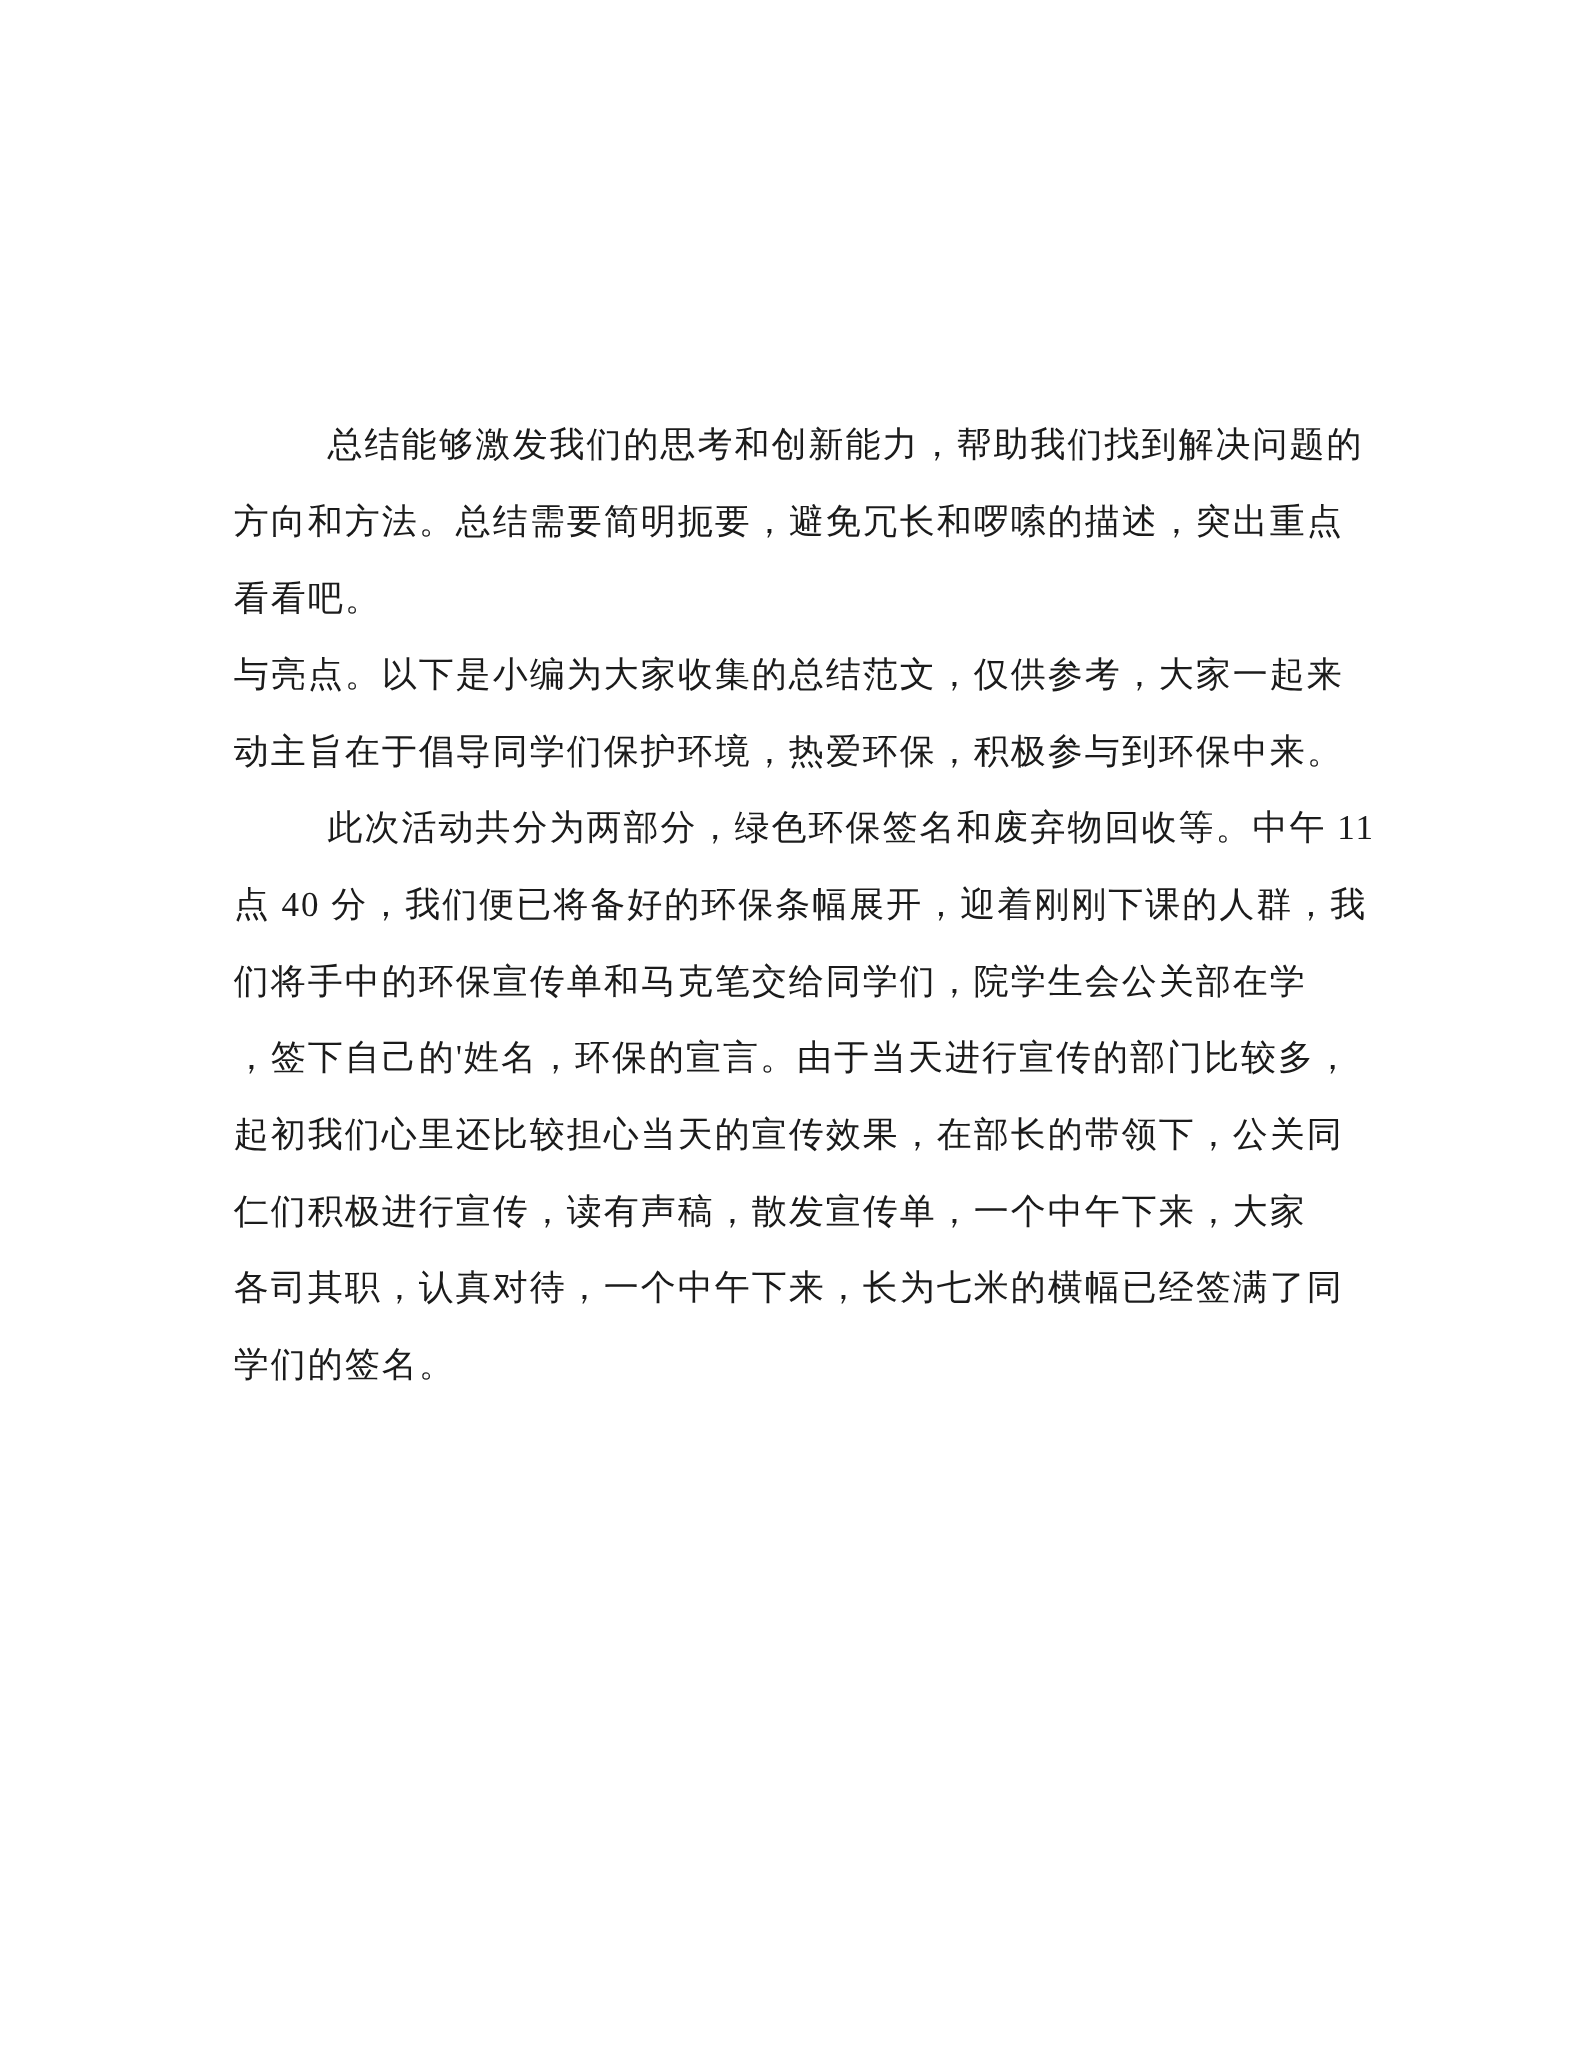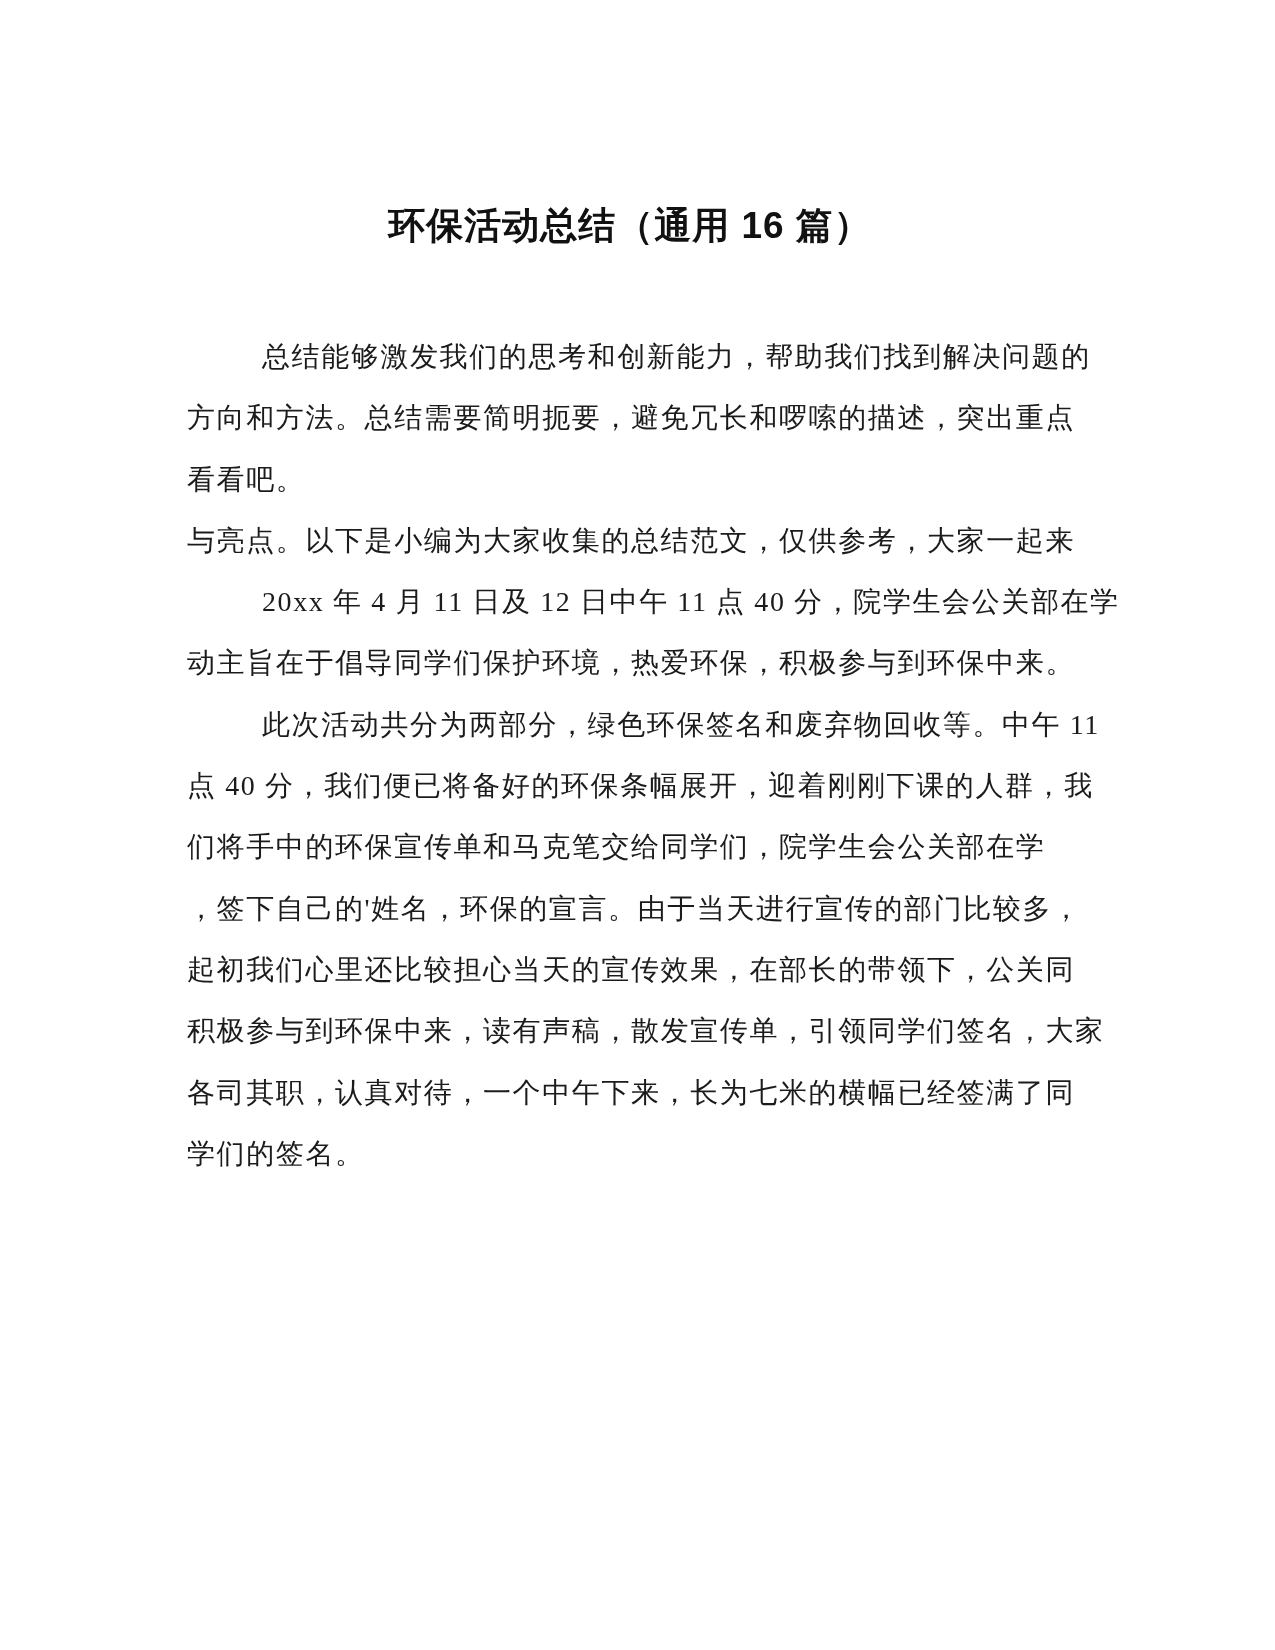--- a/index.html
+++ b/index.html
@@ -51,36 +51,34 @@
   }
   .line.first {
     padding-left: 75px;
     text-align: center;
   }
 </style>
 </head>
 <body>
 
 <div class="page">
-  <div class="doc-title">环保活动总结（通用 16 篇）</div>
   <div class="doc-body">
       <div class="para">
         <div class="line first">总结能够激发我们的思考和创新能力，帮助我们找到解决问题的</div>
         <div class="line">方向和方法。总结需要简明扼要，避免冗长和啰嗦的描述，突出重点</div>
         <div class="line">看看吧。</div>
         <div class="line">与亮点。以下是小编为大家收集的总结范文，仅供参考，大家一起来</div>
       </div>
       <div class="para">
-        <div class="line first">20xx 年 4 月 11 日及 12 日中午 11 点 40 分，院学生会公关部在学</div>
         <div class="line">动主旨在于倡导同学们保护环境，热爱环保，积极参与到环保中来。</div>
       </div>
       <div class="para">
         <div class="line first">此次活动共分为两部分，绿色环保签名和废弃物回收等。中午 11</div>
         <div class="line">点 40 分，我们便已将备好的环保条幅展开，迎着刚刚下课的人群，我</div>
         <div class="line">们将手中的环保宣传单和马克笔交给同学们，院学生会公关部在学</div>
         <div class="line">，签下自己的'姓名，环保的宣言。由于当天进行宣传的部门比较多，</div>
         <div class="line">起初我们心里还比较担心当天的宣传效果，在部长的带领下，公关同</div>
-        <div class="line">积极参与到环保中来，读有声稿，散发宣传单，引领同学们签名，大家</div>
+        <div class="line">仁们积极进行宣传，读有声稿，散发宣传单，一个中午下来，大家</div>
         <div class="line">各司其职，认真对待，一个中午下来，长为七米的横幅已经签满了同</div>
         <div class="line">学们的签名。</div>
       </div>
     </div>
 </div>
 
 </body></html>

